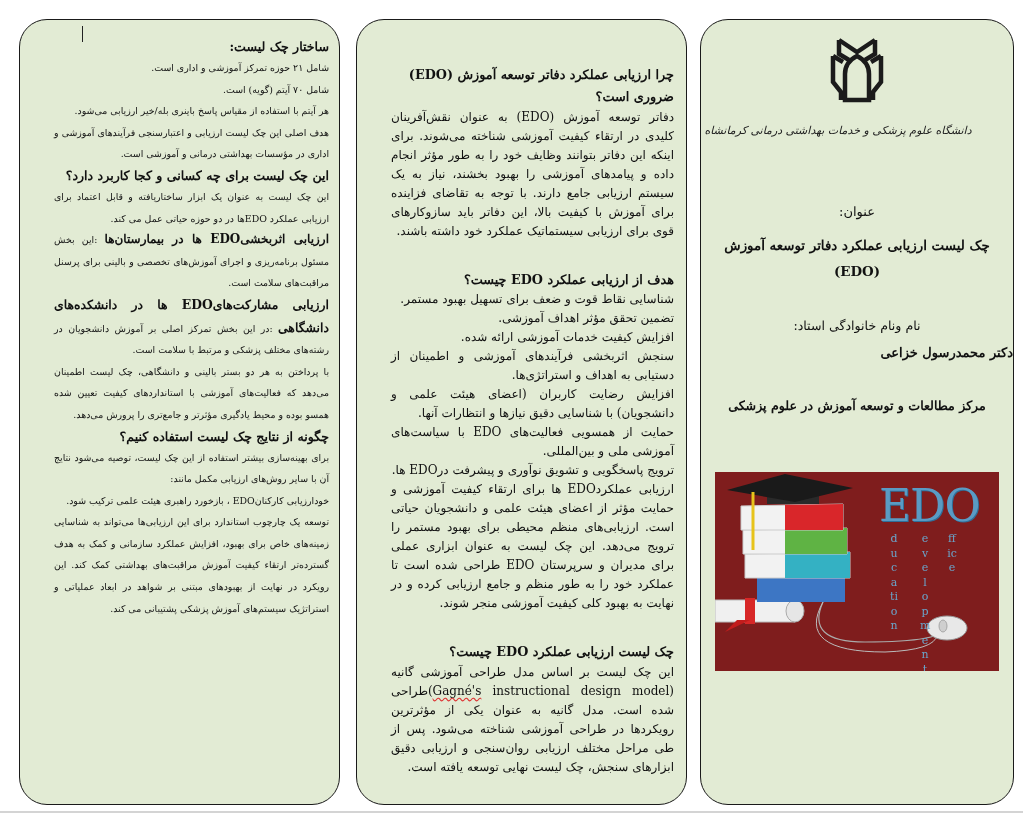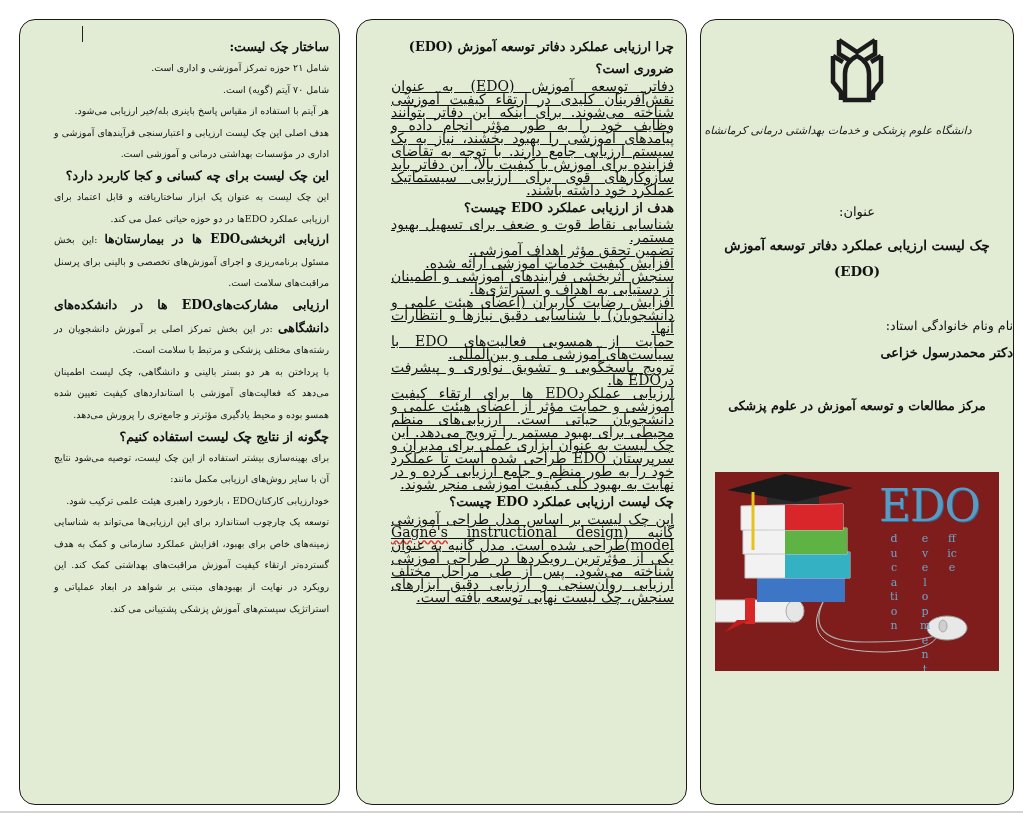--- a/index.html
+++ b/index.html
@@ -5,42 +5,42 @@
   * { box-sizing: border-box; margin: 0; padding: 0; }
   html, body { width: 1023px; height: 814px; background: #ffffff; overflow: hidden; }
   body { position: relative; font-family: "DejaVu Serif", "Liberation Serif", serif; color: #111; }
 
   .panel {
     position: absolute;
     top: 19px;
     height: 786px;
     background: #e2ebd4;
     border: 1.3px solid #1a1a1a;
-    border-radius: 16px;
+    border-radius: 28px;
     direction: rtl;
     overflow: hidden;
   }
   #panel-left   { left: 19px;  width: 321px; padding: 16px 10px 0 12px; }
   #panel-middle { left: 356px; width: 331px; padding: 16px 12px 0 12px; }
   #panel-right  { left: 700px; width: 314px; }
   .h {
     font-weight: bold;
     font-size: 12.6px;
     line-height: 21px;
     text-align: right;
   }
   .p {
     font-size: 9.4px;
     line-height: 21.6px;
     text-align: justify;
     text-align-last: right;
     margin-left: 22px;
   }
-  .mid .p { font-size: 14px; line-height: 13px; text-decoration: underline; }
-  .mid .h { font-size: 12.8px; line-height: 21.8px; }
+  .mid .p { font-size: 12px; line-height: 19px; }
+  .mid .h { font-size: 12.8px; line-height: 21.8px; margin-top: 28px; }
 
   .cursor {
     position: absolute;
     left: 62px;
     top: 6px;
     width: 1px;
     height: 16px;
     background: #222;
   }
 
@@ -51,21 +51,21 @@
     position: absolute; top: 104px; left: 0; width: 100%;
     text-align: center;
     font-family: "DejaVu Serif", serif;
     font-style: italic;
     font-size: 11px;
     color: #222;
     padding-right: 38px;
   }
   .title-label   { position: absolute; top: 184px; width: 100%; text-align: center; font-size: 13px; }
   .title-main    { position: absolute; top: 212px; width: 100%; text-align: center; font-size: 13.4px; font-weight: bold; line-height: 26px; padding: 0 8px; }
-  .prof-label    { position: absolute; top: 298px; width: 100%; text-align: right; font-size: 12.6px; }
+  .prof-label    { position: absolute; top: 298px; width: 100%; text-align: center; font-size: 12.6px; }
   .prof-name     { position: absolute; top: 325px; width: 100%; text-align: right; font-size: 13px; font-weight: bold; }
   .center-name   { position: absolute; top: 378px; width: 100%; text-align: center; font-size: 12.6px; font-weight: bold; }
 
   .edo-image {
     position: absolute; top: 452px; left: 14px;
     width: 284px; height: 199px;
     background: #7f1d1d;
     overflow: hidden;
     direction: ltr;
   }

